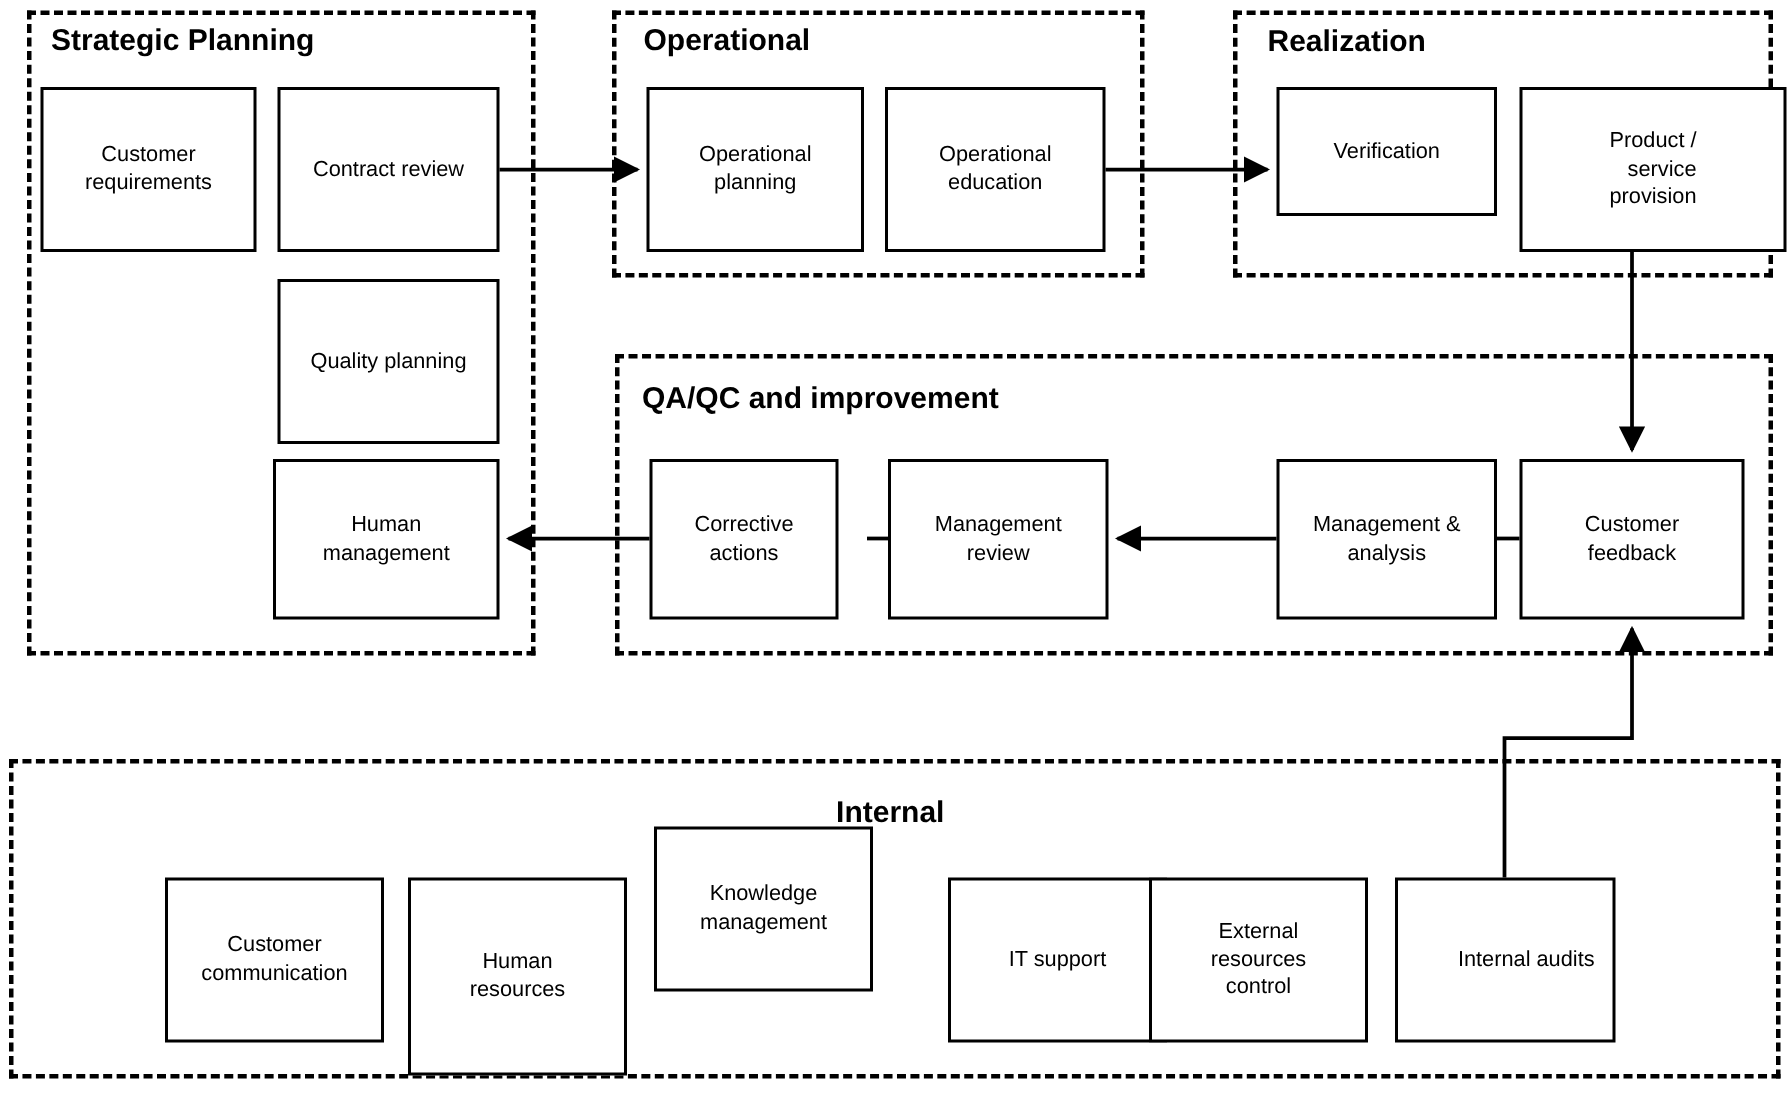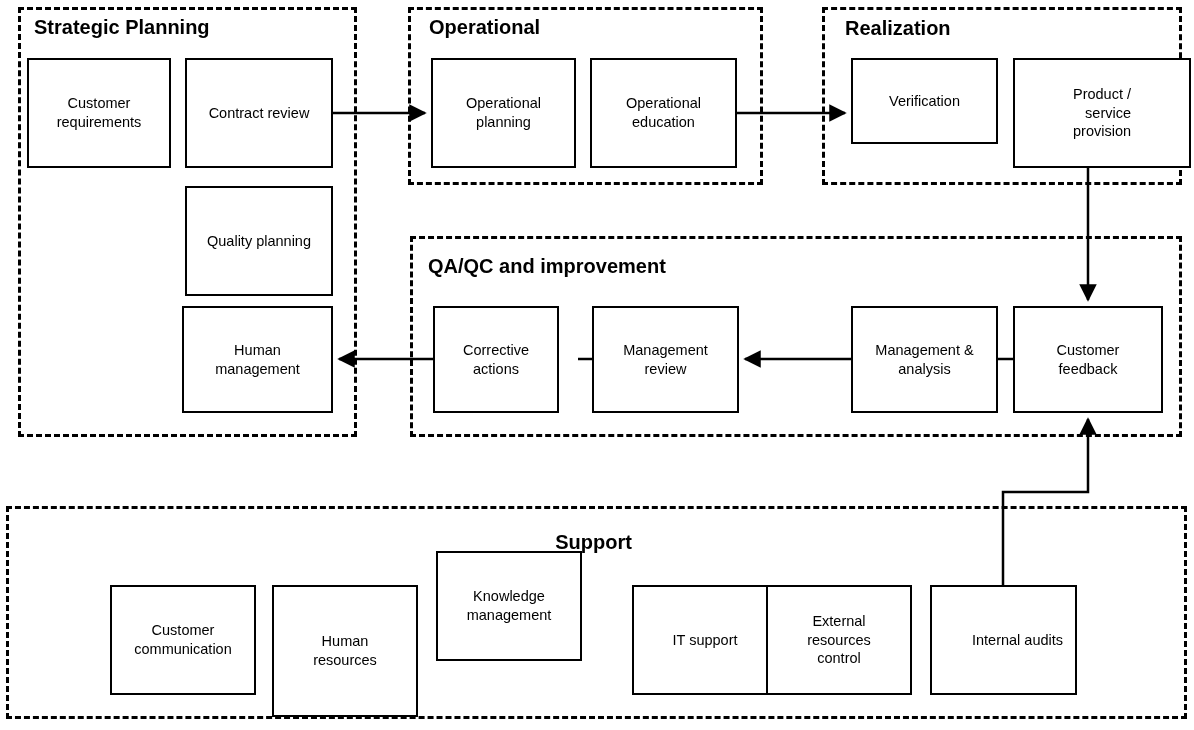--- a/index.html
+++ b/index.html
@@ -75,21 +75,21 @@
   <div class="group" style="left:6px; top:506px; width:1181px; height:213px;"></div>
 
   <div class="group-title" style="left:34px; top:16px;">Strategic Planning</div>
 
   <div class="group-title" style="left:429px; top:16px;">Operational</div>
 
   <div class="group-title" style="left:845px; top:17px;">Realization</div>
 
   <div class="group-title" style="left:428px; top:255px;">QA/QC and improvement</div>
 
-  <div class="group-title" style="left:550px; top:531px; width:87px; text-align:center;">Support</div>
+  <div class="group-title" style="left:550px; top:531px; width:87px; text-align:center;">Internal</div>
 
   <div class="node" style="left:27px; top:58px; width:144px; height:110px;">
     <span style="white-space:pre-line;">Customer
 requirements</span>
   </div>
 
   <div class="node" style="left:185px; top:58px; width:148px; height:110px;">
     <span style="white-space:pre-line;">Contract review</span>
   </div>
 

